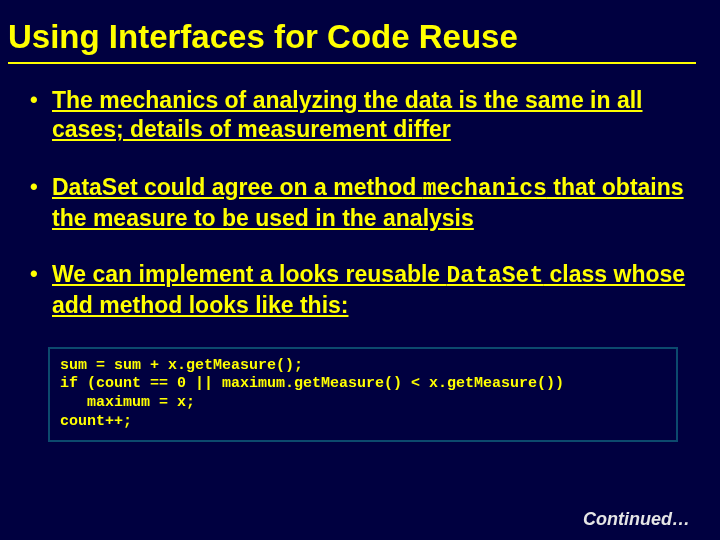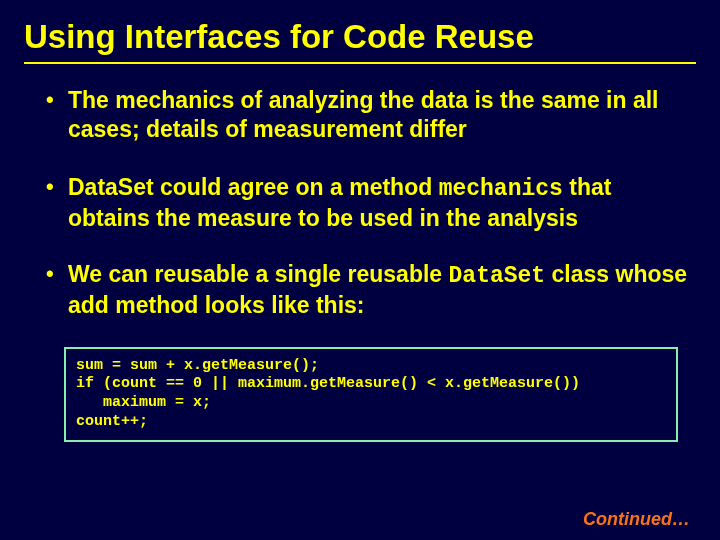--- a/index.html
+++ b/index.html
@@ -6,21 +6,21 @@
   html, body { width: 720px; height: 540px; }
   body {
     background: #000040;
     font-family: Arial, Helvetica, sans-serif;
     color: #ffff00;
     overflow: hidden;
   }
   .slide {
     width: 720px;
     height: 540px;
-    padding: 18px 24px 12px 24px;
+    padding: 18px 24px 12px 8px;
     position: relative;
   }
   .title {
     font-size: 33px;
     font-weight: bold;
     color: #ffff00;
     border-bottom: 2px solid #ffff00;
     padding-bottom: 6px;
     margin-bottom: 22px;
   }
@@ -29,69 +29,70 @@
     padding-left: 22px;
   }
   li {
     position: relative;
     font-size: 23px;
     font-weight: bold;
     color: #ffff00;
     line-height: 1.28;
     margin-bottom: 26px;
     padding-left: 22px;
+    text-decoration: underline;
   }
   li::before {
     content: "•";
     position: absolute;
     left: 0;
     top: 0;
     color: #ffff00;
     font-size: 22px;
   }
   .mono {
     font-family: "Courier New", Courier, monospace;
     font-weight: bold;
   }
   .codebox {
     margin: 6px 18px 0 40px;
-    border: 2px solid #86efac;
+    border: 2px solid #0c4a6e;
     background: #000040;
     padding: 8px 10px 8px 10px;
     font-family: "Courier New", Courier, monospace;
     font-size: 15px;
     font-weight: bold;
     color: #ffff00;
     white-space: pre;
     line-height: 1.25;
   }
   .continued {
     position: absolute;
     bottom: 10px;
     right: 30px;
     font-size: 18px;
     font-weight: bold;
     font-style: italic;
-    color: #f97316;
+    color: #e5e5e5;
   }
 </style>
 </head>
 <body>
 
 <div class="slide">
   <div class="title">Using Interfaces for Code Reuse</div>
   <ul>
     <li>
       <span>The mechanics of analyzing the data is the same in all cases; details of measurement differ</span><span class="mono"></span><span></span>
     </li>
     <li>
       <span>DataSet could agree on a method </span><span class="mono">mechanics</span><span> that obtains the measure to be used in the analysis</span>
     </li>
     <li>
-      <span>We can reusable a single reusable </span><span class="mono">DataSet</span><span> class whose add method looks like this:</span>
+      <span>We can implement a looks reusable </span><span class="mono">DataSet</span><span> class whose add method looks like this:</span>
     </li>
   </ul>
   <div class="codebox">sum = sum + x.getMeasure();
 if (count == 0 || maximum.getMeasure() &lt; x.getMeasure())
    maximum = x;
 count++;</div>
   <div class="continued">Continued…</div>
 </div>
 
 </body></html>

